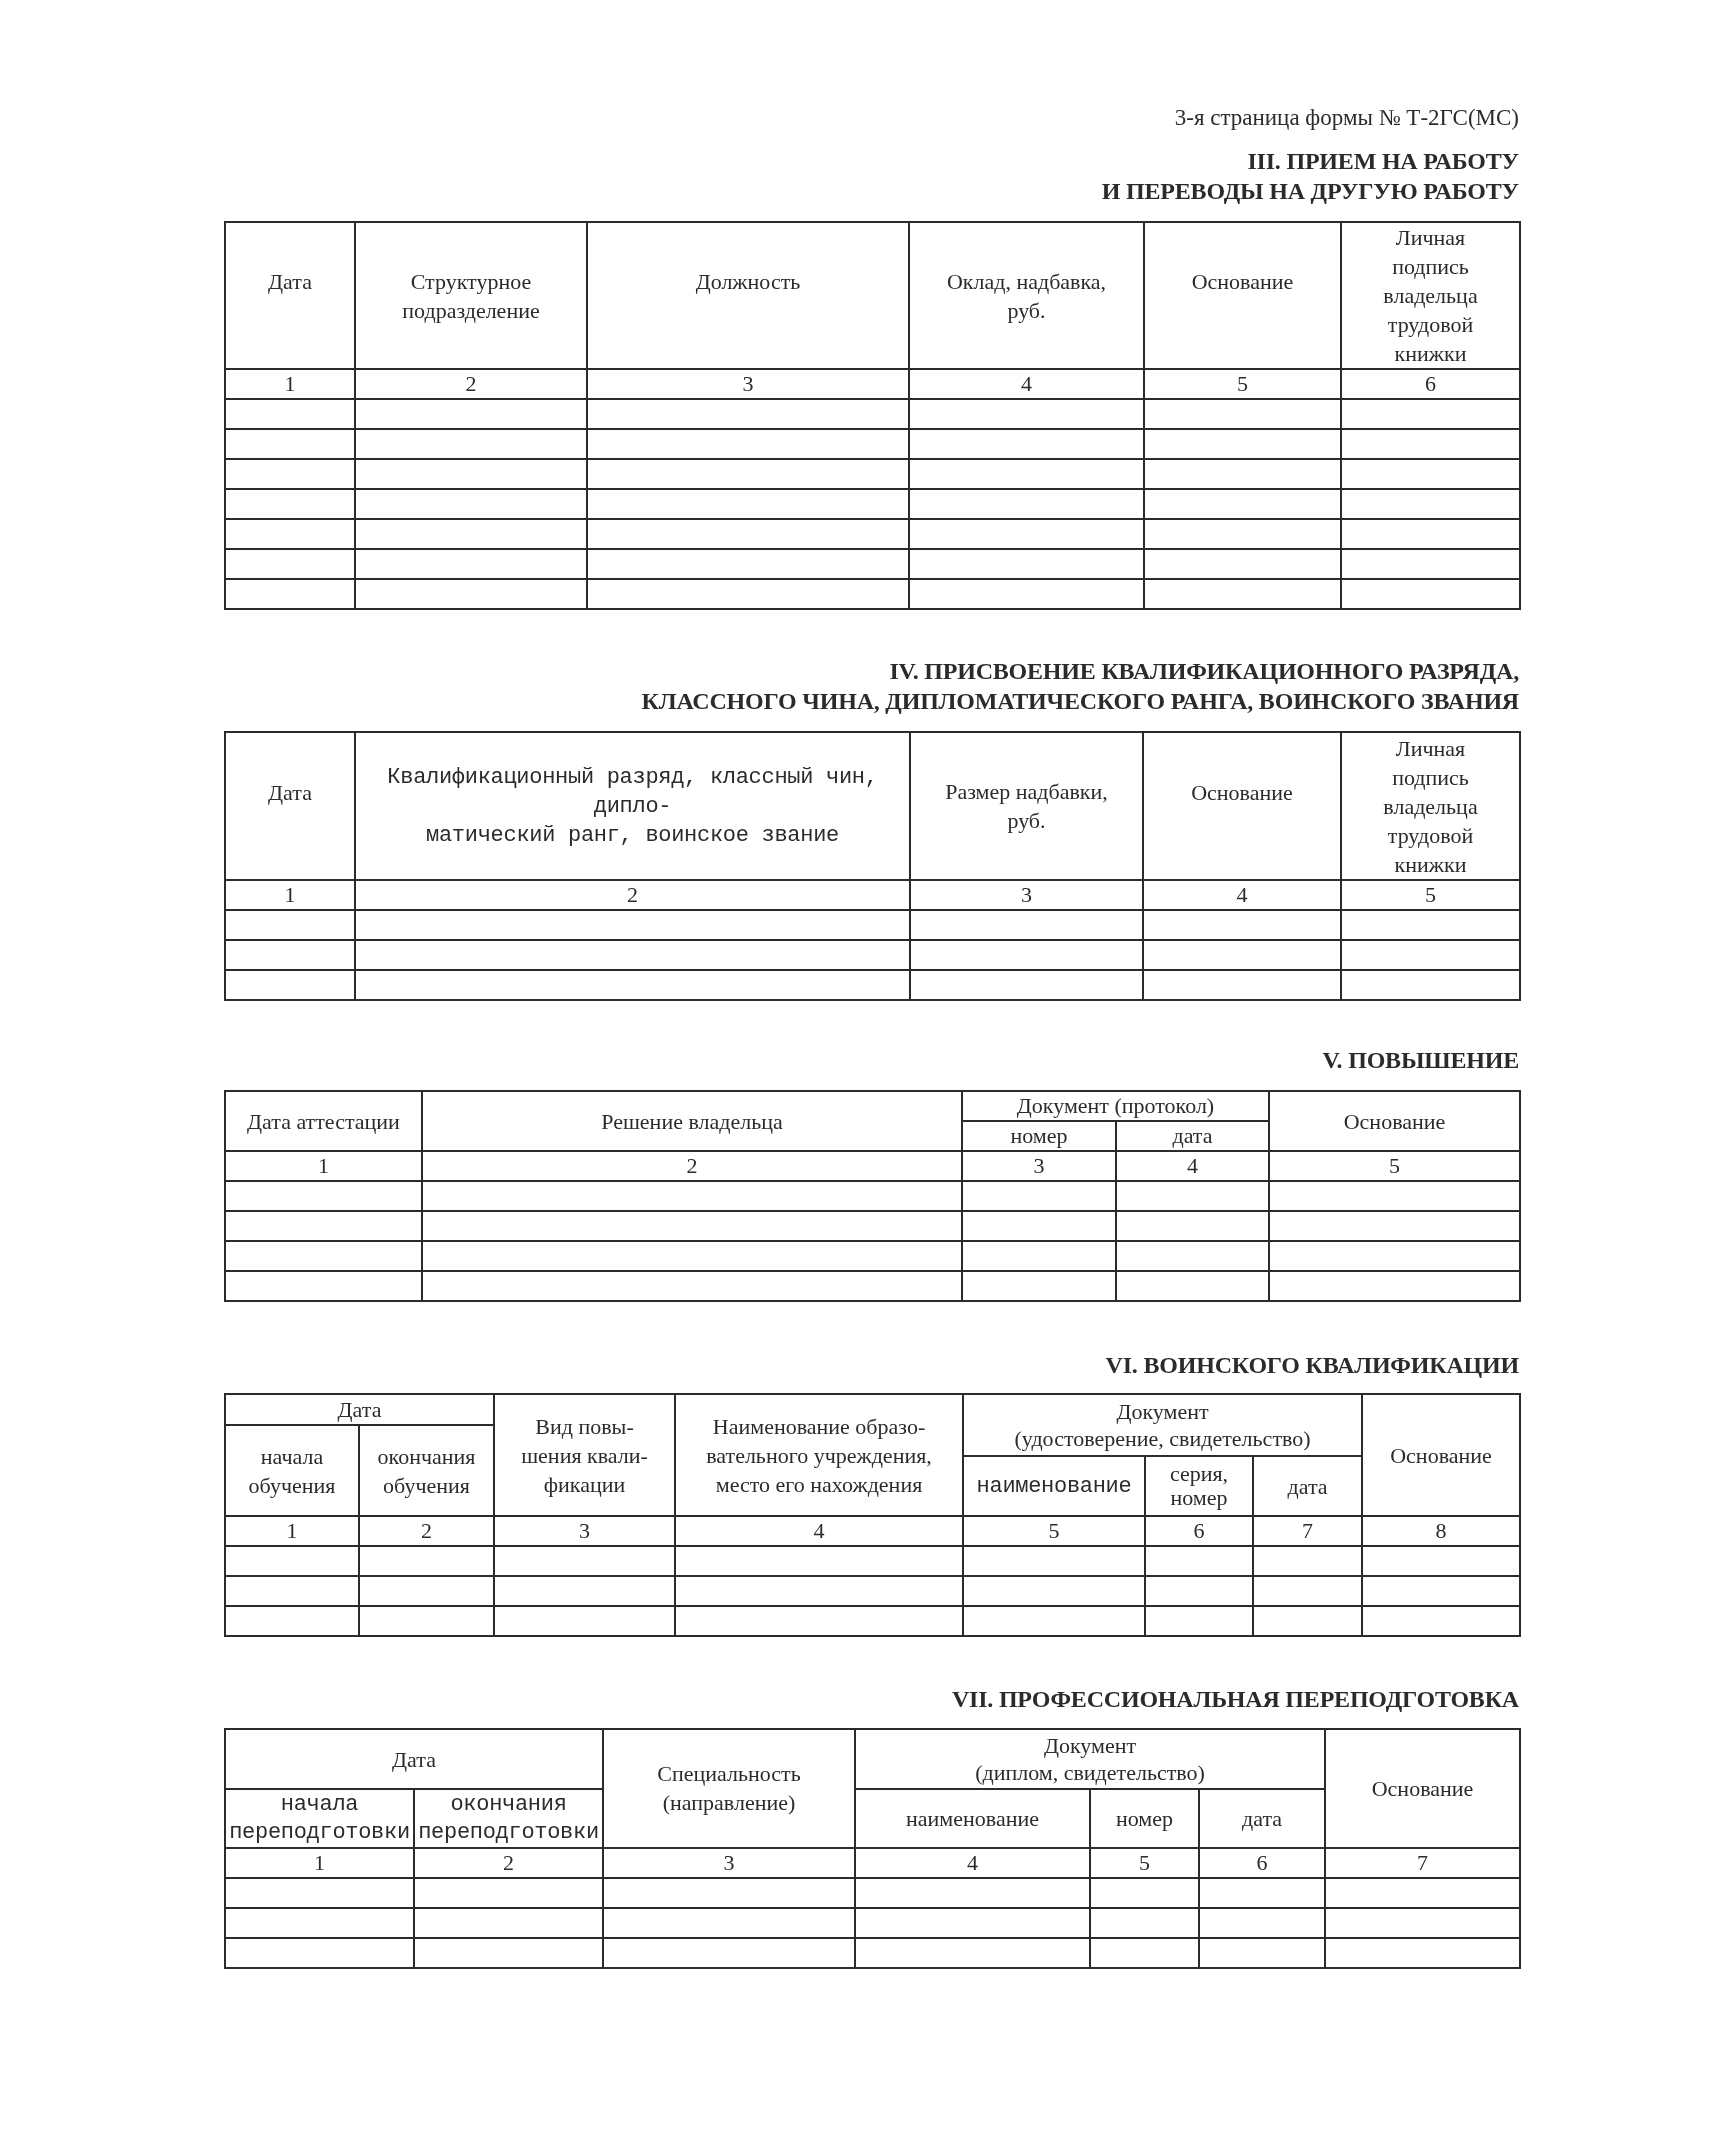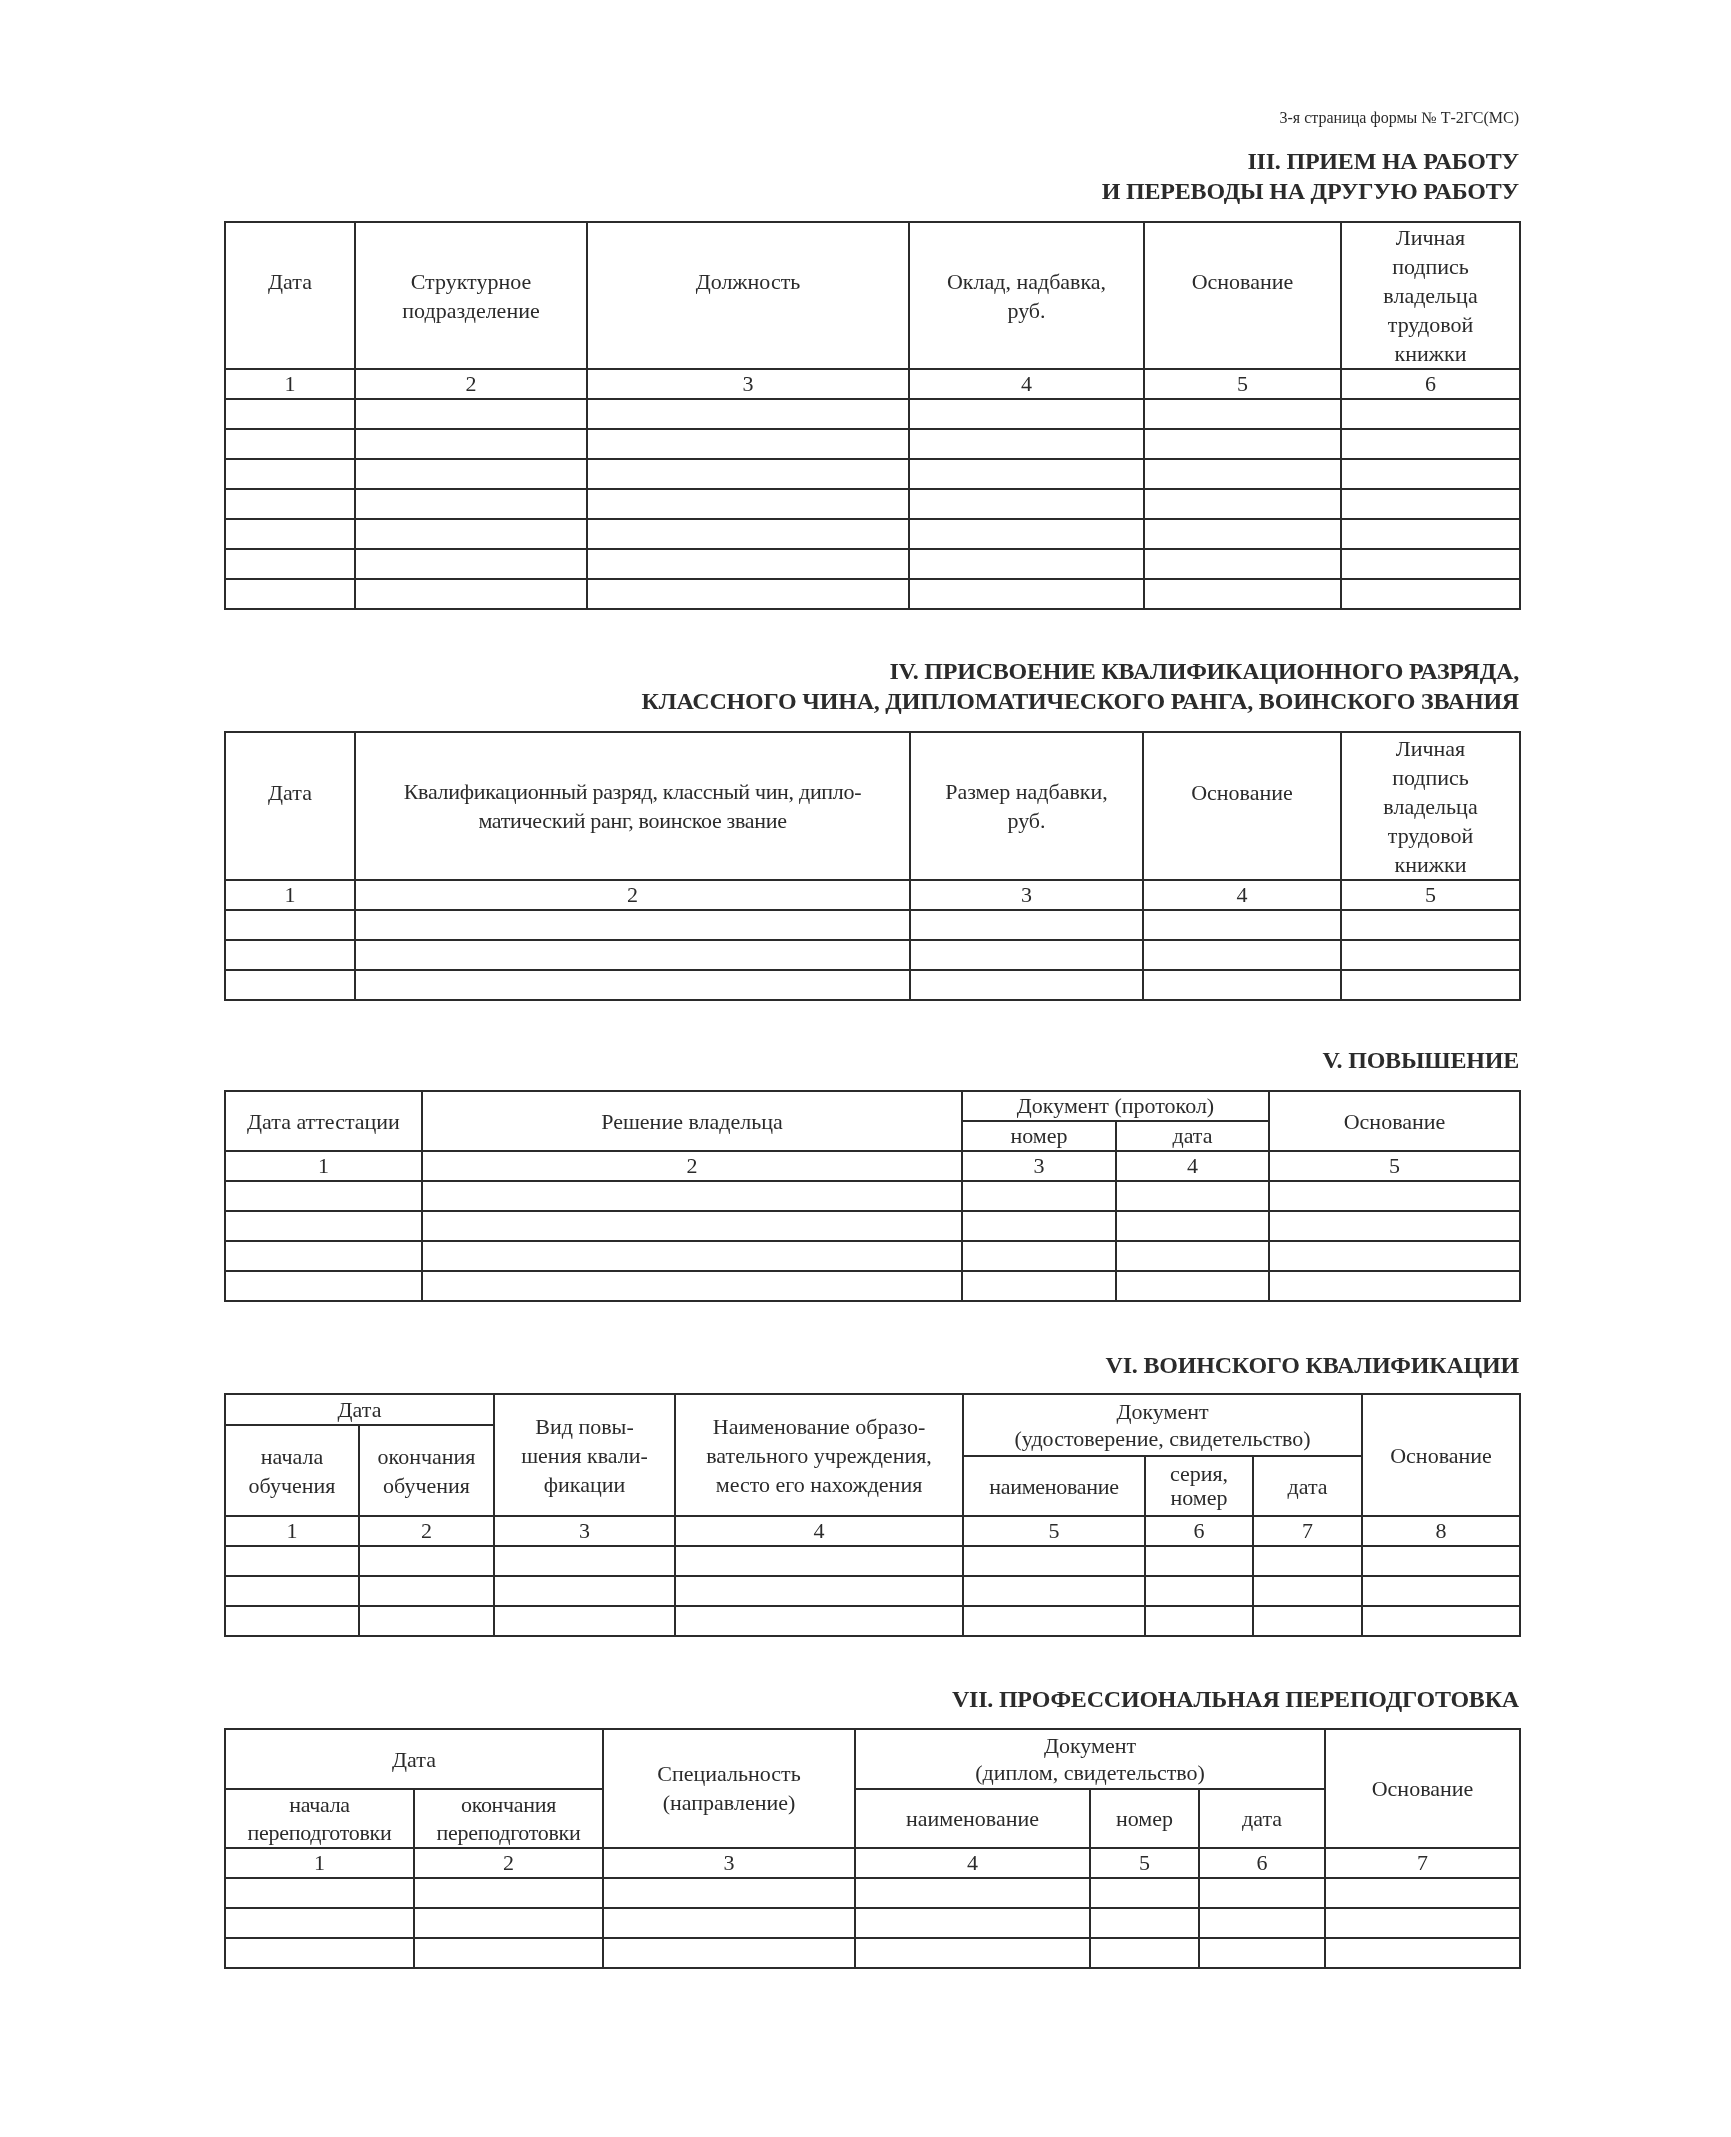--- a/index.html
+++ b/index.html
@@ -1,27 +1,27 @@
 <!DOCTYPE html>
 <html style="font-size:14.6px"><head>
 <meta charset="utf-8">
 <style>
   html, body { margin: 0; padding: 0; background: #ffffff; }
   body { width: 1732px; height: 2137px; position: relative; overflow: hidden;
          font-family: "Liberation Serif", "DejaVu Serif", serif; color: #2b2b2b; }
-  .form-ref { position: absolute; right: 213px; top: 106px; font-size: 16px; line-height: 24px; }
+  .form-ref { position: absolute; right: 213px; top: 106px; font-size: 23px; line-height: 24px; }
   .title { position: absolute; left: 224px; width: 1295px; text-align: right;
            font-weight: bold; font-size: 24px; line-height: 30px; white-space: pre-line; letter-spacing: -0.2px; }
   table.grid { position: absolute; left: 224px; width: 1295px; border-collapse: collapse; table-layout: fixed; }
   table.grid td { border: 2.3px solid #2b2b2b; padding: 0; text-align: center; vertical-align: middle;
                   font-size: 22px; line-height: 29px; white-space: pre-line; overflow: hidden; }
   table.grid tr.num td { height: 28px; line-height: 27.4px; }
   table.grid tr.row td { height: 28px; }
   .shift { padding-bottom: 27.4px !important; }
-  .tight { letter-spacing: -0.3px; }
+  .tight { letter-spacing: -0.3px; font-family: Liberation Mono, monospace; }
 </style>
 </head>
 <body>
 
 <div class="form-ref">3-я страница формы № Т-2ГС(МС)</div>
 
 <div class="title" style="top:146px">III. ПРИЕМ НА РАБОТУ
 И ПЕРЕВОДЫ НА ДРУГУЮ РАБОТУ</div>
 <table class="grid" style="top:221px">
   <colgroup>

